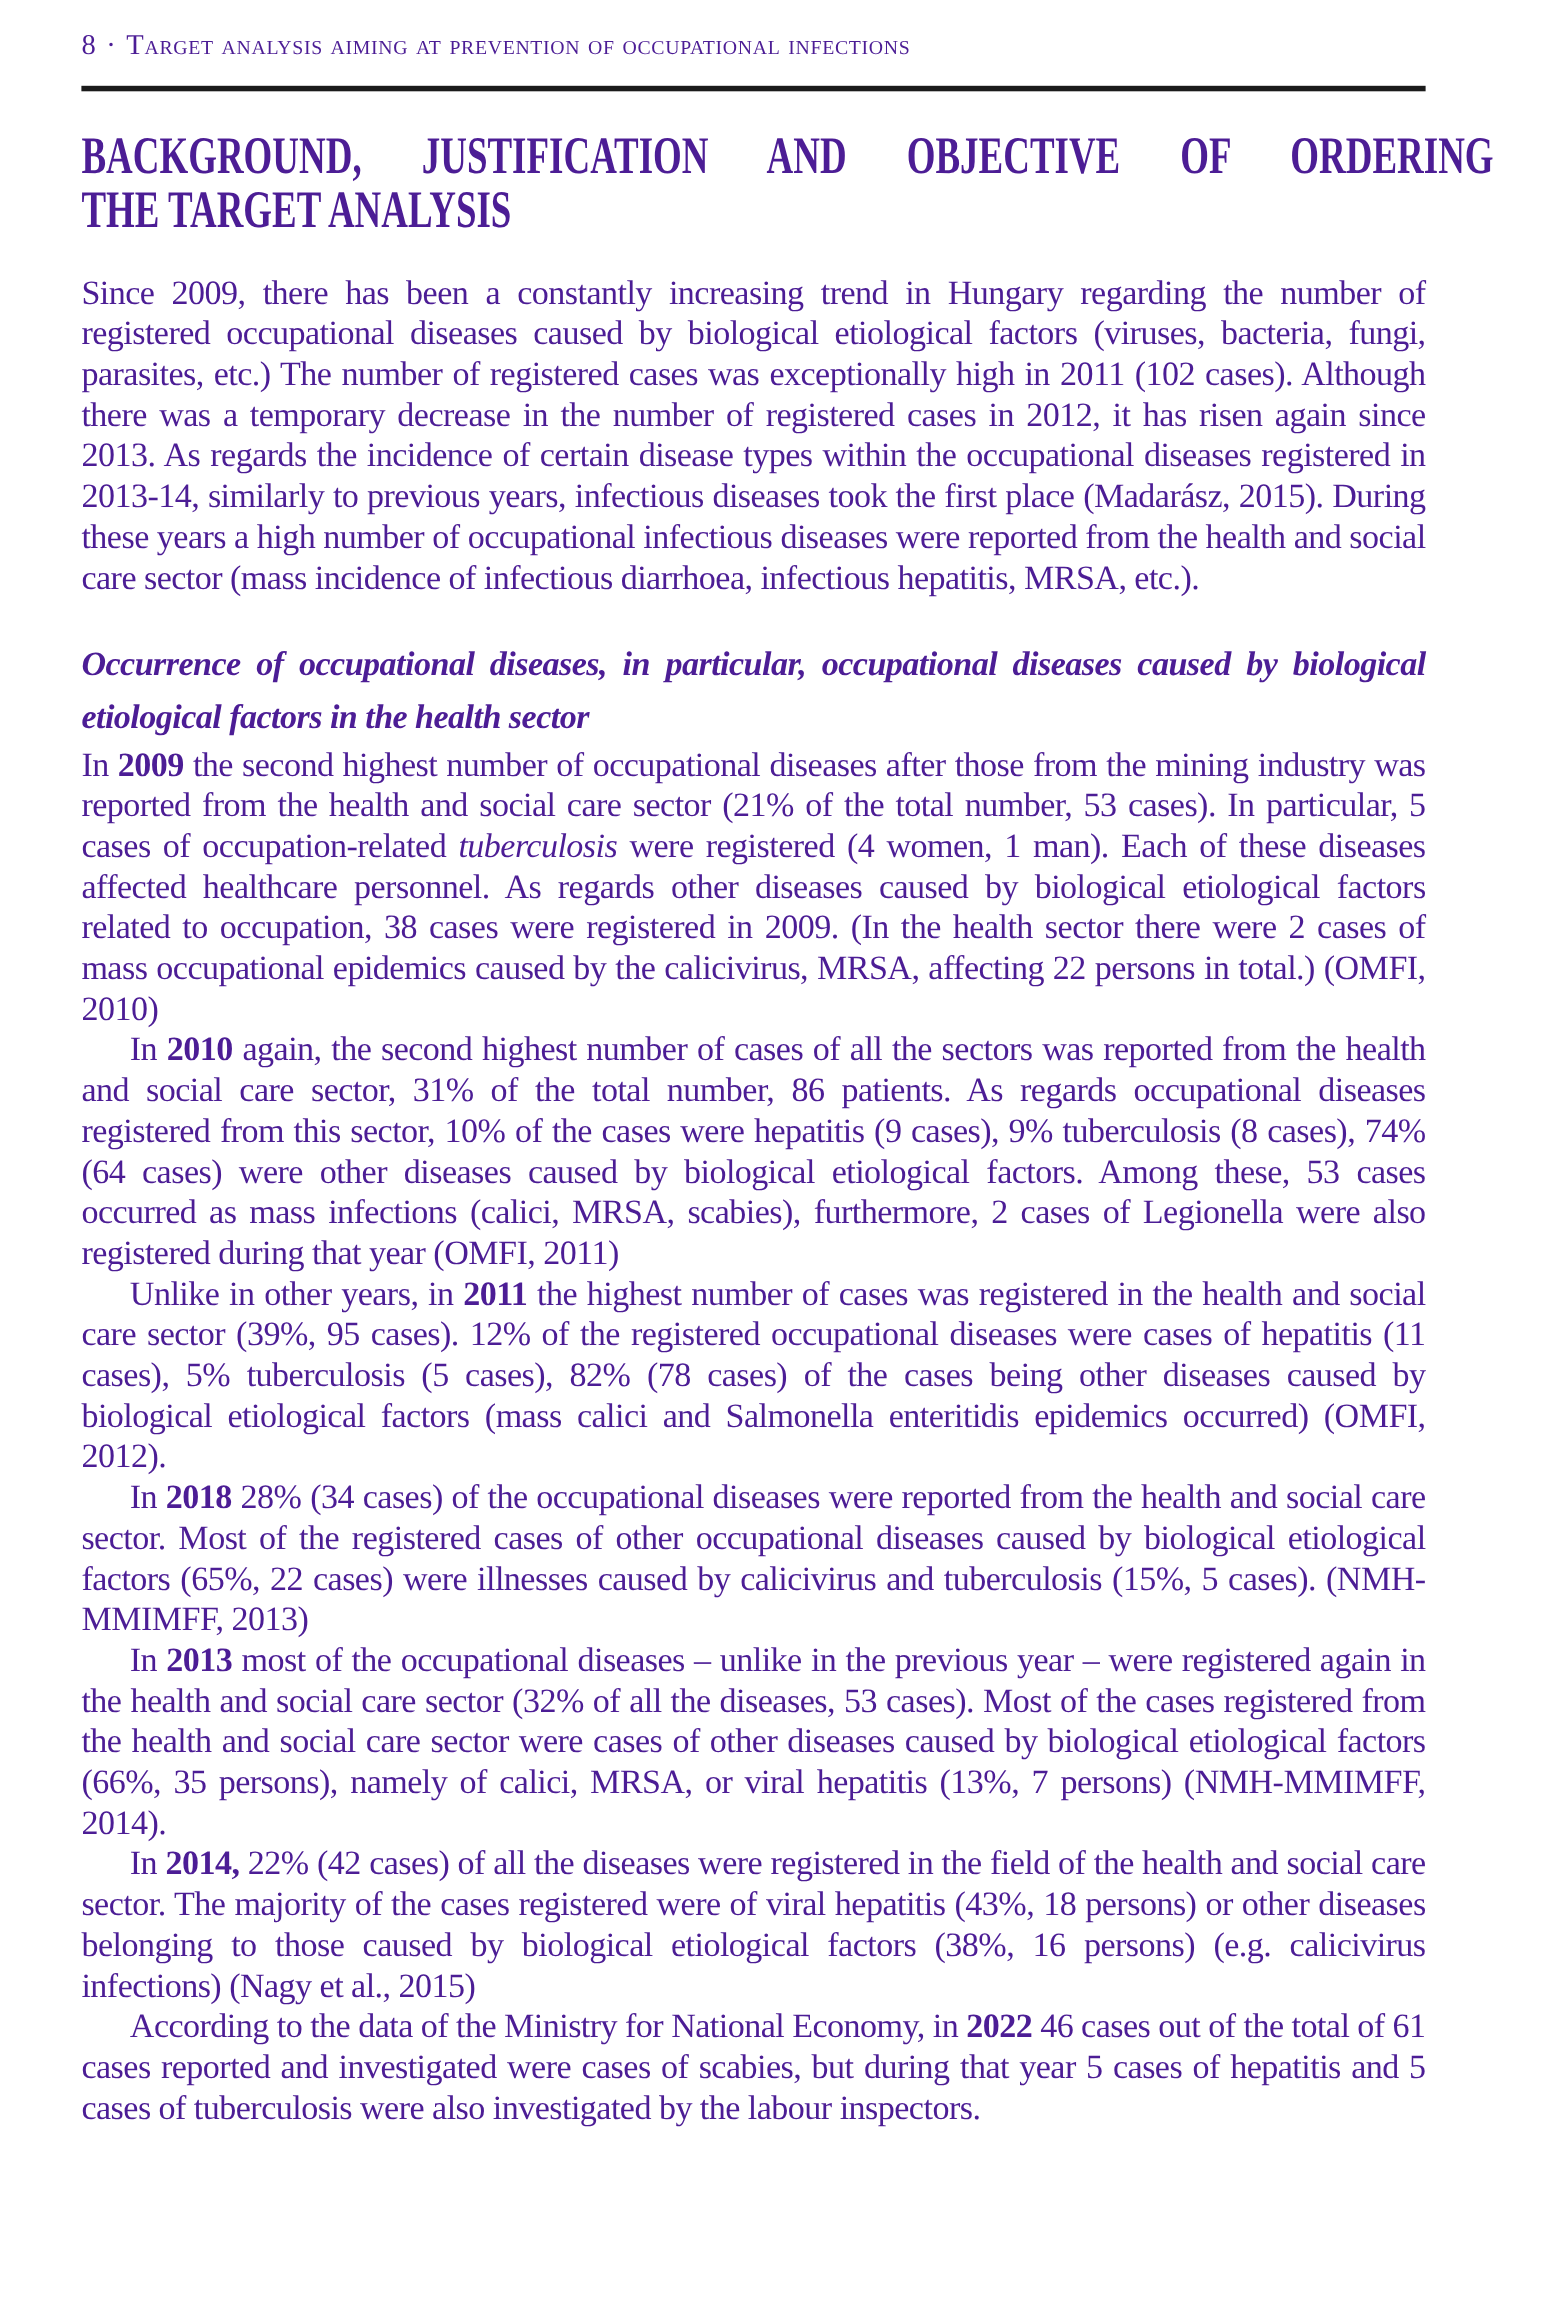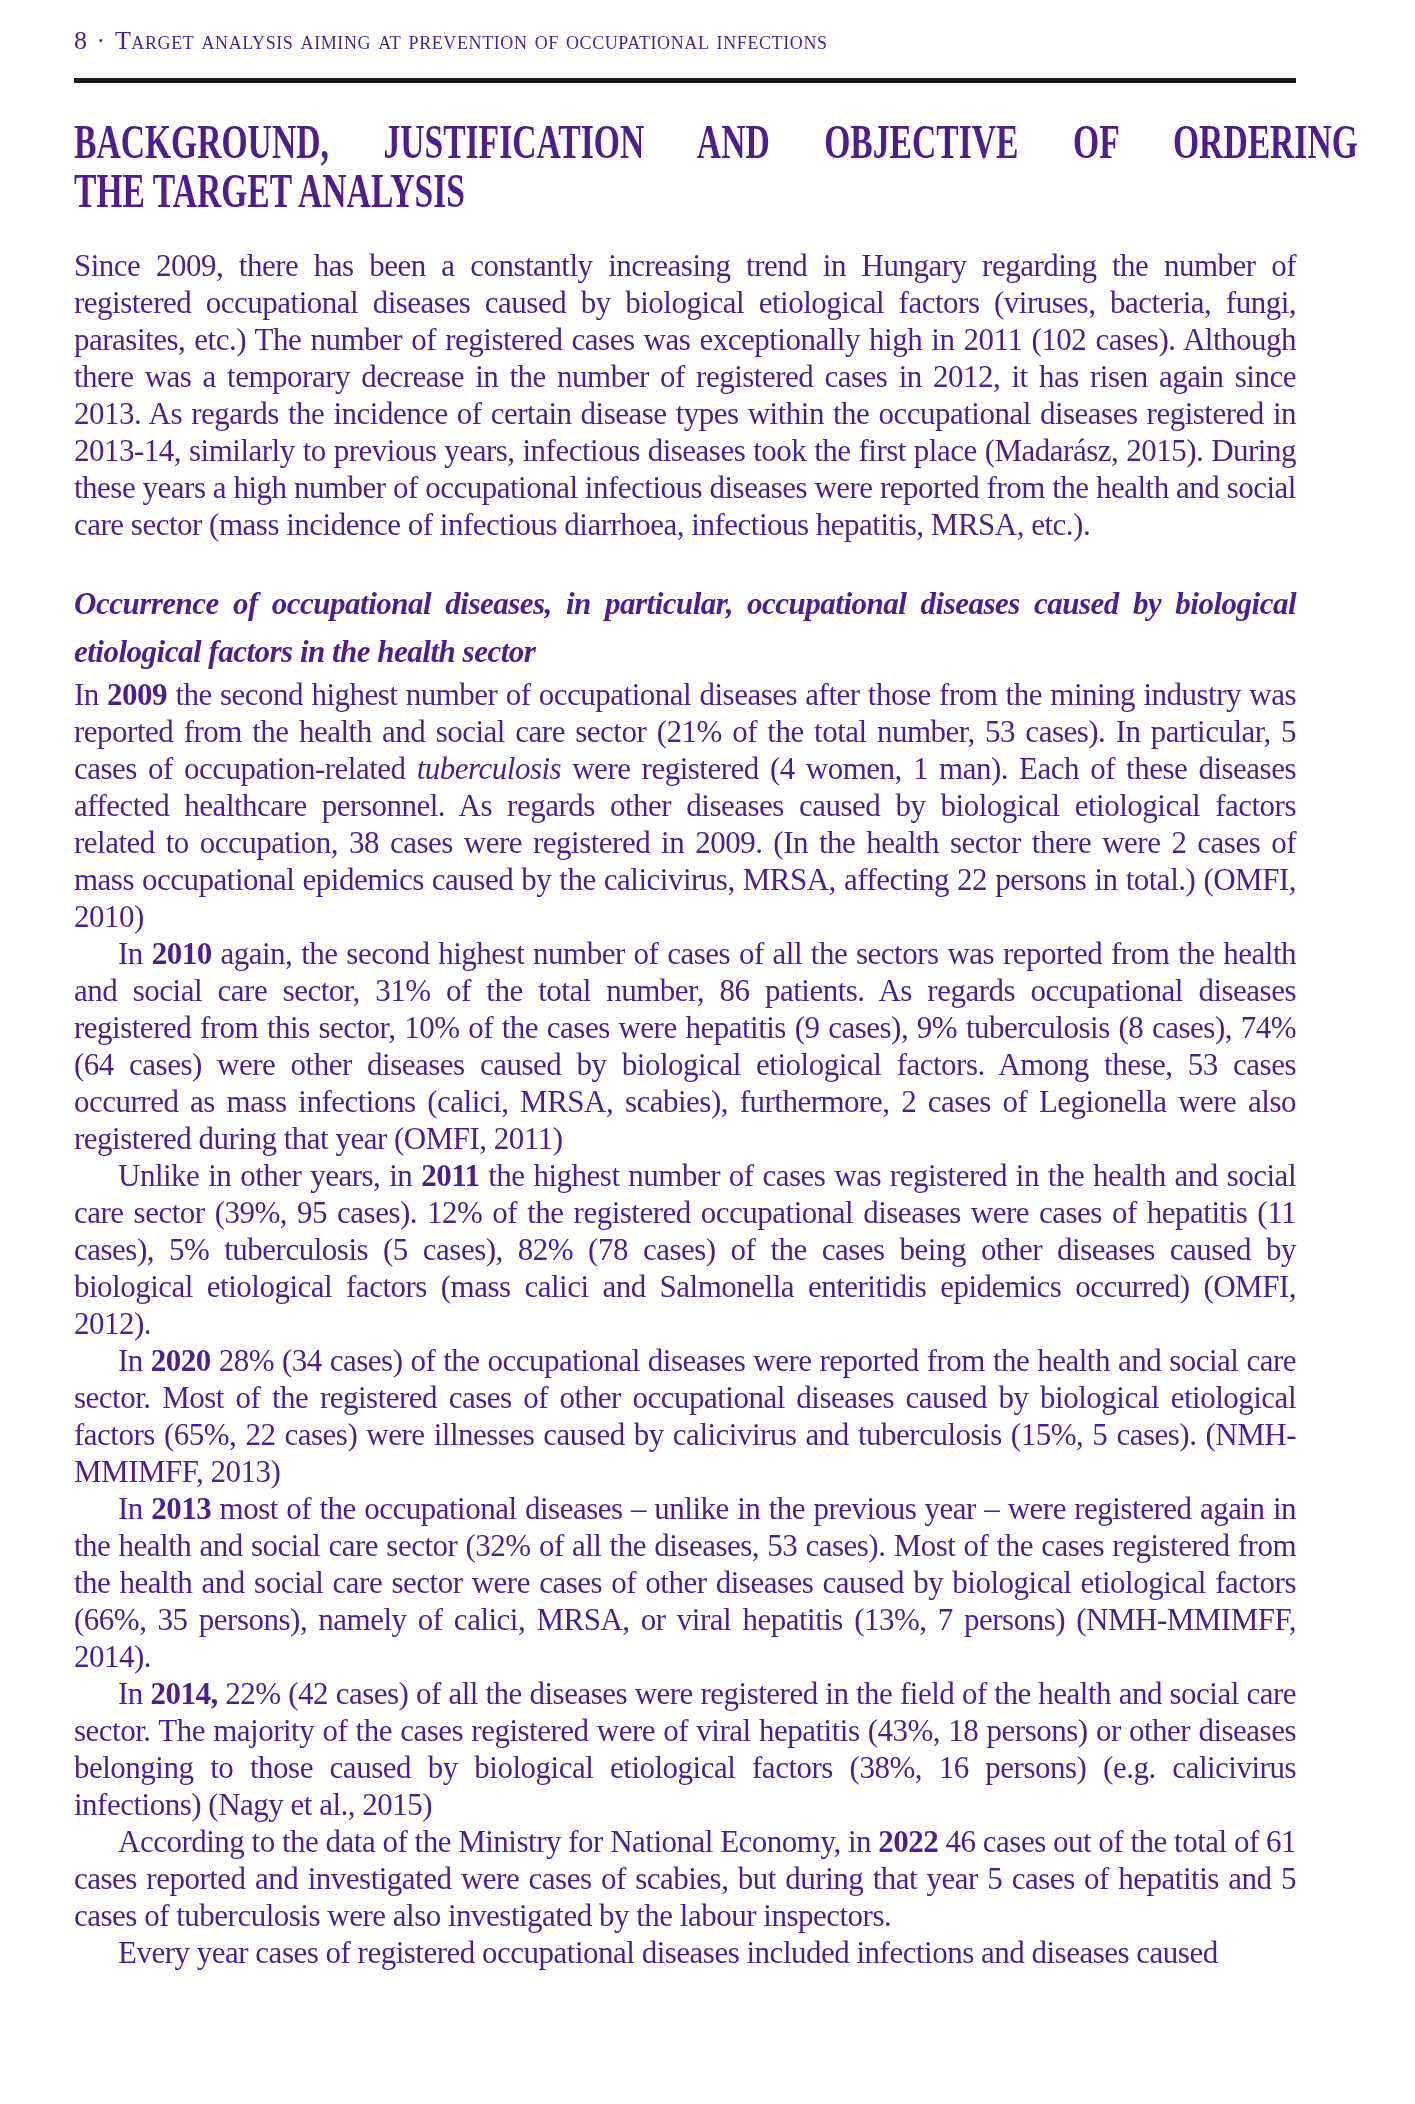--- a/index.html
+++ b/index.html
@@ -75,20 +75,19 @@
     <div class="t1">BACKGROUND, JUSTIFICATION AND OBJECTIVE OF ORDERING</div>
     <div class="t2">THE TARGET ANALYSIS</div>
   </h1>
 
   <main class="body">
     <p><span>Since 2009, there has been a constantly increasing trend in Hungary regarding the number of registered occupational diseases caused by biological etiological factors (viruses, bacteria, fungi, parasites, etc.) The number of registered cases was exceptionally high in 2011 (102 cases). Although there was a temporary decrease in the number of registered cases in 2012, it has risen again since 2013. As regards the incidence of certain disease types within the occupational diseases registered in 2013-14, similarly to previous years, infectious diseases took the first place (Madarász, 2015). During these years a high number of occupational infectious diseases were reported from the health and social care sector (mass incidence of infectious diarrhoea, infectious hepatitis, MRSA, etc.).</span></p>
     <h2 class="sec"><span class="b i">Occurrence of occupational diseases, in particular, occupational diseases caused by biological etiological factors in the health sector</span></h2>
     <p><span>In </span><span class="b">2009</span><span> the second highest number of occupational diseases after those from the mining industry was reported from the health and social care sector (21% of the total number, 53 cases). In particular, 5 cases of occupation-related </span><span class="i">tuberculosis</span><span> were registered (4 women, 1 man). Each of these diseases affected healthcare personnel. As regards other diseases caused by biological etiological factors related to occupation, 38 cases were registered in 2009. (In the health sector there were 2 cases of mass occupational epidemics caused by the calicivirus, MRSA, affecting 22 persons in total.) (OMFI, 2010)</span></p>
     <p class="indent"><span>In </span><span class="b">2010</span><span> again, the second highest number of cases of all the sectors was reported from the health and social care sector, 31% of the total number, 86 patients. As regards occupational diseases registered from this sector, 10% of the cases were hepatitis (9 cases), 9% tuberculosis (8 cases), 74% (64 cases) were other diseases caused by biological etiological factors. Among these, 53 cases occurred as mass infections (calici, MRSA, scabies), furthermore, 2 cases of Legionella were also registered during that year (OMFI, 2011)</span></p>
     <p class="indent"><span>Unlike in other years, in </span><span class="b">2011</span><span> the highest number of cases was registered in the health and social care sector (39%, 95 cases). 12% of the registered occupational diseases were cases of hepatitis (11 cases), 5% tuberculosis (5 cases), 82% (78 cases) of the cases being other diseases caused by biological etiological factors (mass calici and Salmonella enteritidis epidemics occurred) (OMFI, 2012).</span></p>
-    <p class="indent"><span>In </span><span class="b">2020</span><span> 28% (34 cases) of the occupational diseases were reported from the health and social care sector. Most of the registered cases of other occupational diseases caused by biological etiological factors (65%, 22 cases) were illnesses caused by calicivirus and tuberculosis (15%, 5 cases). (NMH-MMIMFF, 2013)</span></p>
+    <p class="indent"><span>In </span><span class="b">2018</span><span> 28% (34 cases) of the occupational diseases were reported from the health and social care sector. Most of the registered cases of other occupational diseases caused by biological etiological factors (65%, 22 cases) were illnesses caused by calicivirus and tuberculosis (15%, 5 cases). (NMH-MMIMFF, 2013)</span></p>
     <p class="indent"><span>In </span><span class="b">2013</span><span> most of the occupational diseases – unlike in the previous year – were registered again in the health and social care sector (32% of all the diseases, 53 cases). Most of the cases registered from the health and social care sector were cases of other diseases caused by biological etiological factors (66%, 35 persons), namely of calici, MRSA, or viral hepatitis (13%, 7 persons) (NMH-MMIMFF, 2014).</span></p>
     <p class="indent"><span>In </span><span class="b">2014,</span><span> 22% (42 cases) of all the diseases were registered in the field of the health and social care sector. The majority of the cases registered were of viral hepatitis (43%, 18 persons) or other diseases belonging to those caused by biological etiological factors (38%, 16 persons) (e.g. calicivirus infections) (Nagy et al., 2015)</span></p>
     <p class="indent"><span>According to the data of the Ministry for National Economy, in </span><span class="b">2022</span><span> 46 cases out of the total of 61 cases reported and investigated were cases of scabies, but during that year 5 cases of hepatitis and 5 cases of tuberculosis were also investigated by the labour inspectors.</span></p>
-    <p class="indent"><span>Every year cases of registered occupational diseases included infections and diseases caused</span></p>
   </main>
 
 </div>
 
 </body></html>

